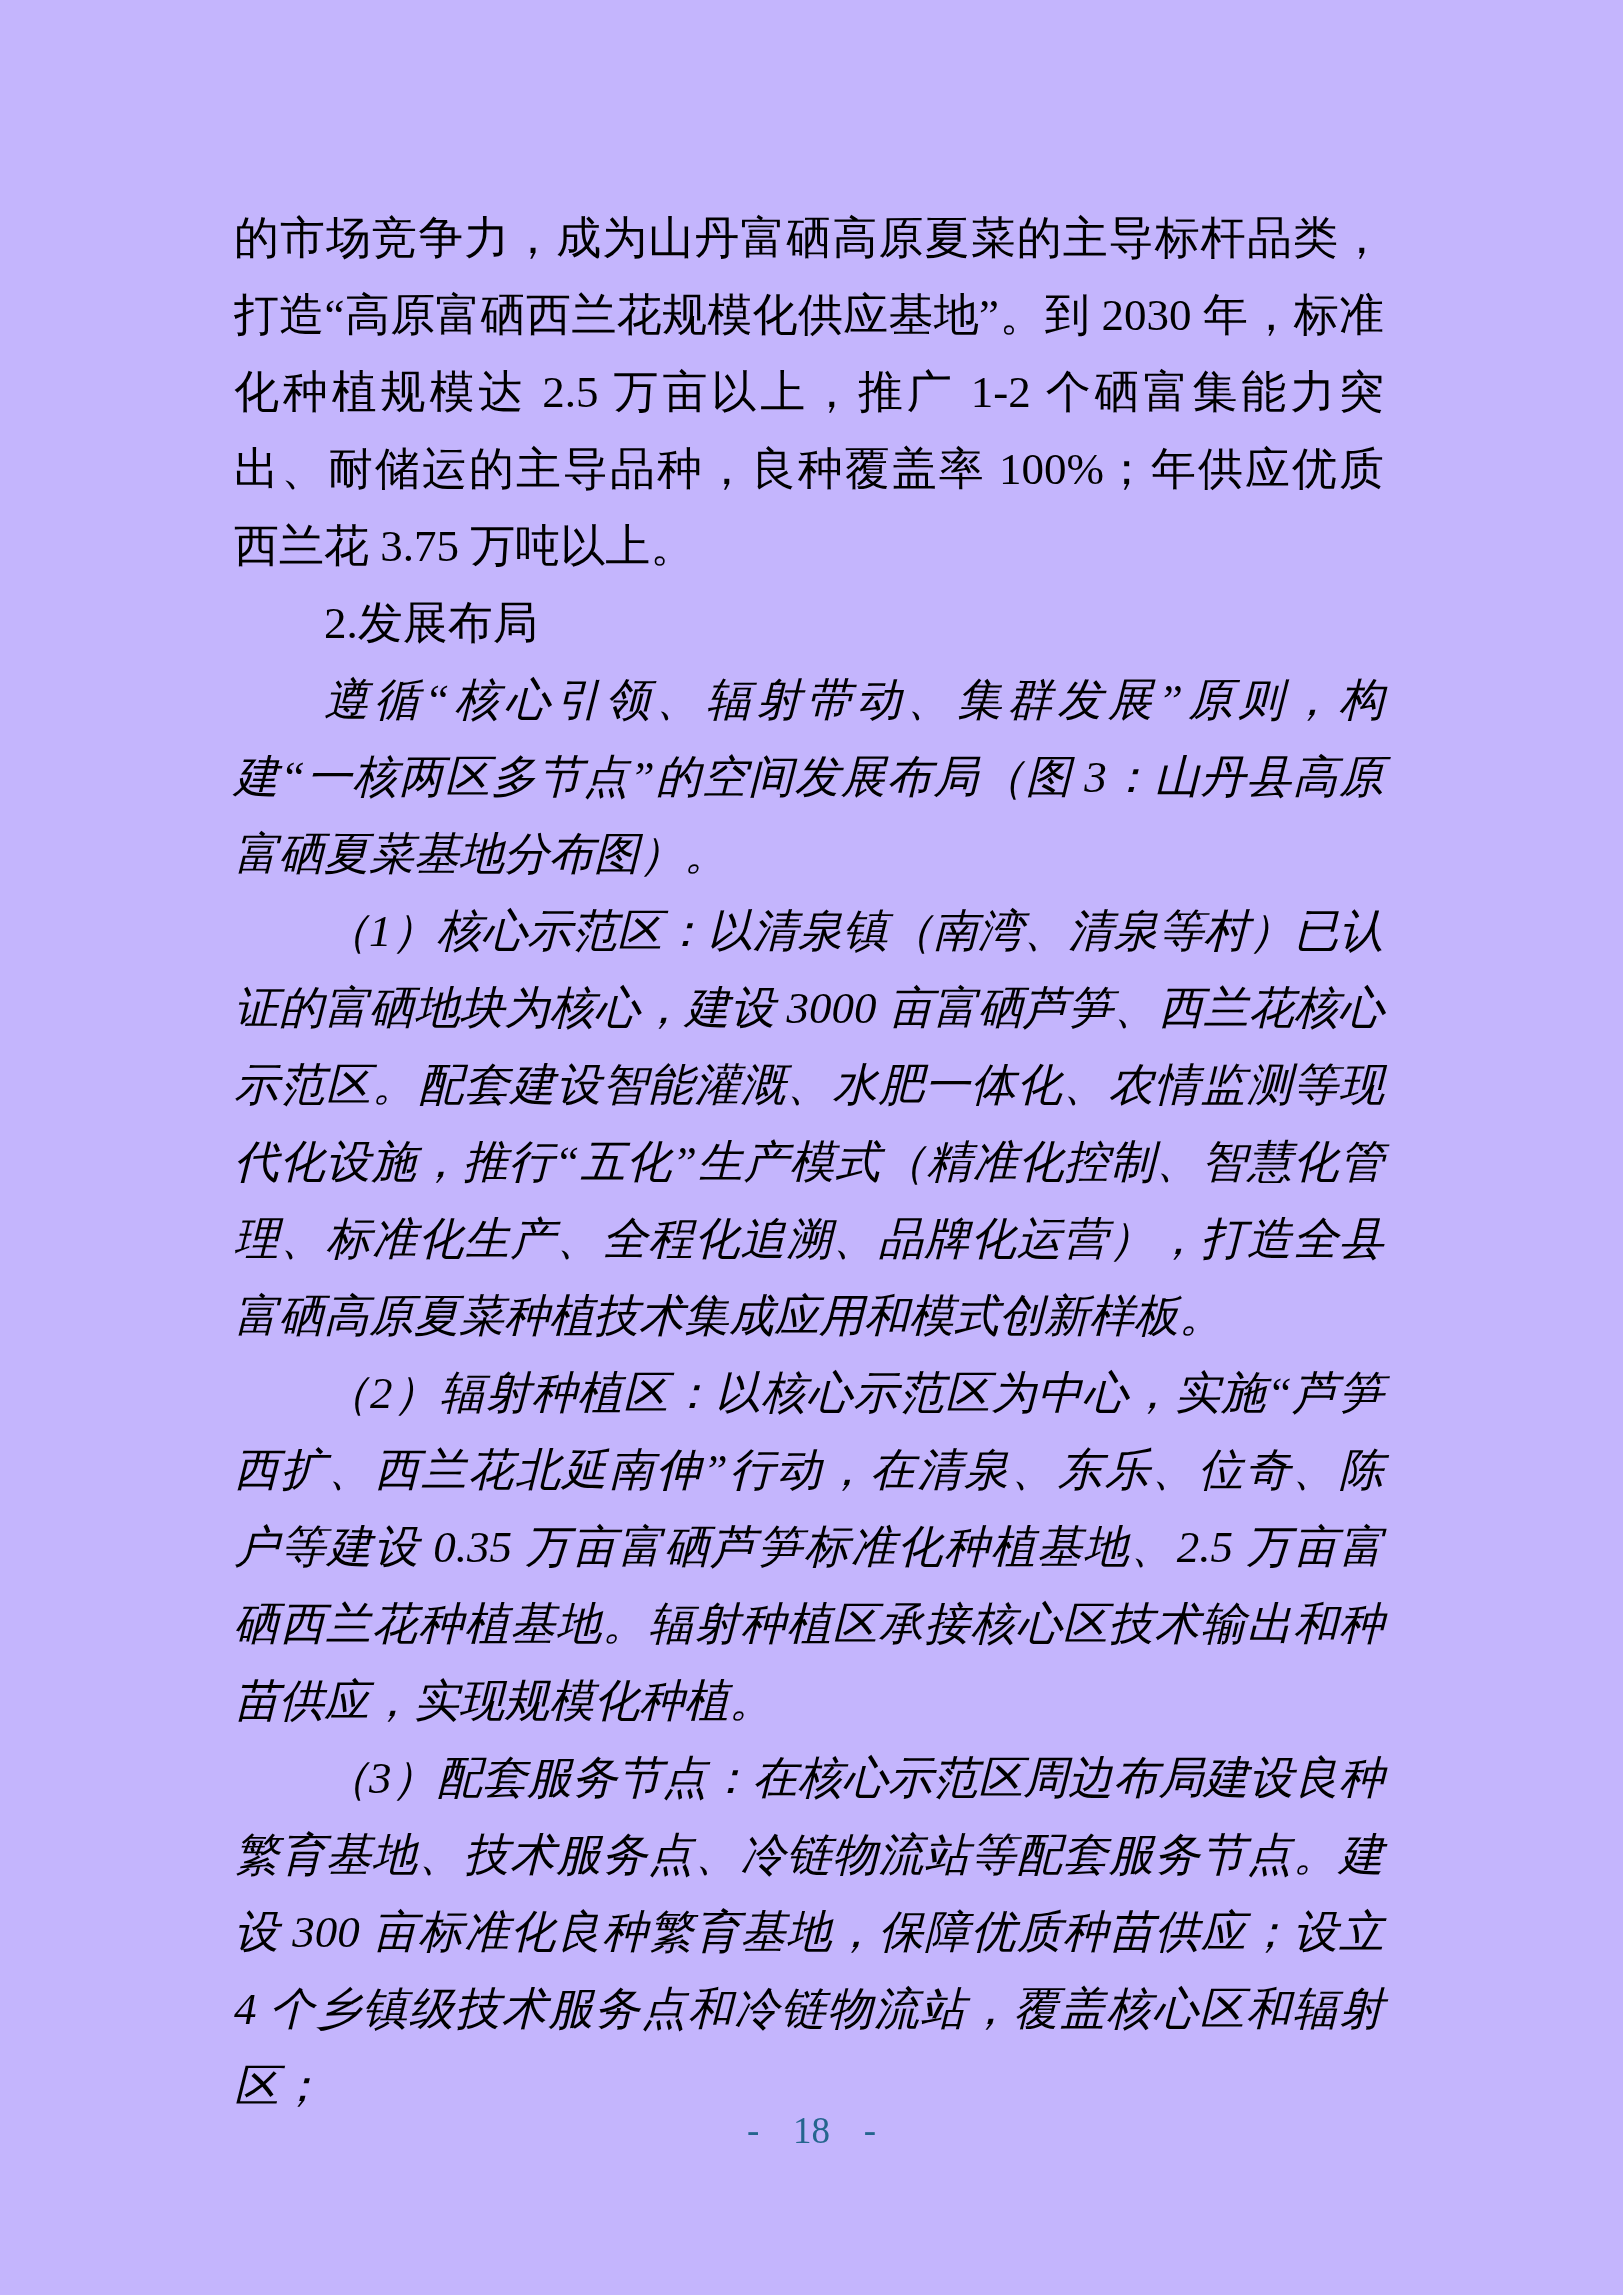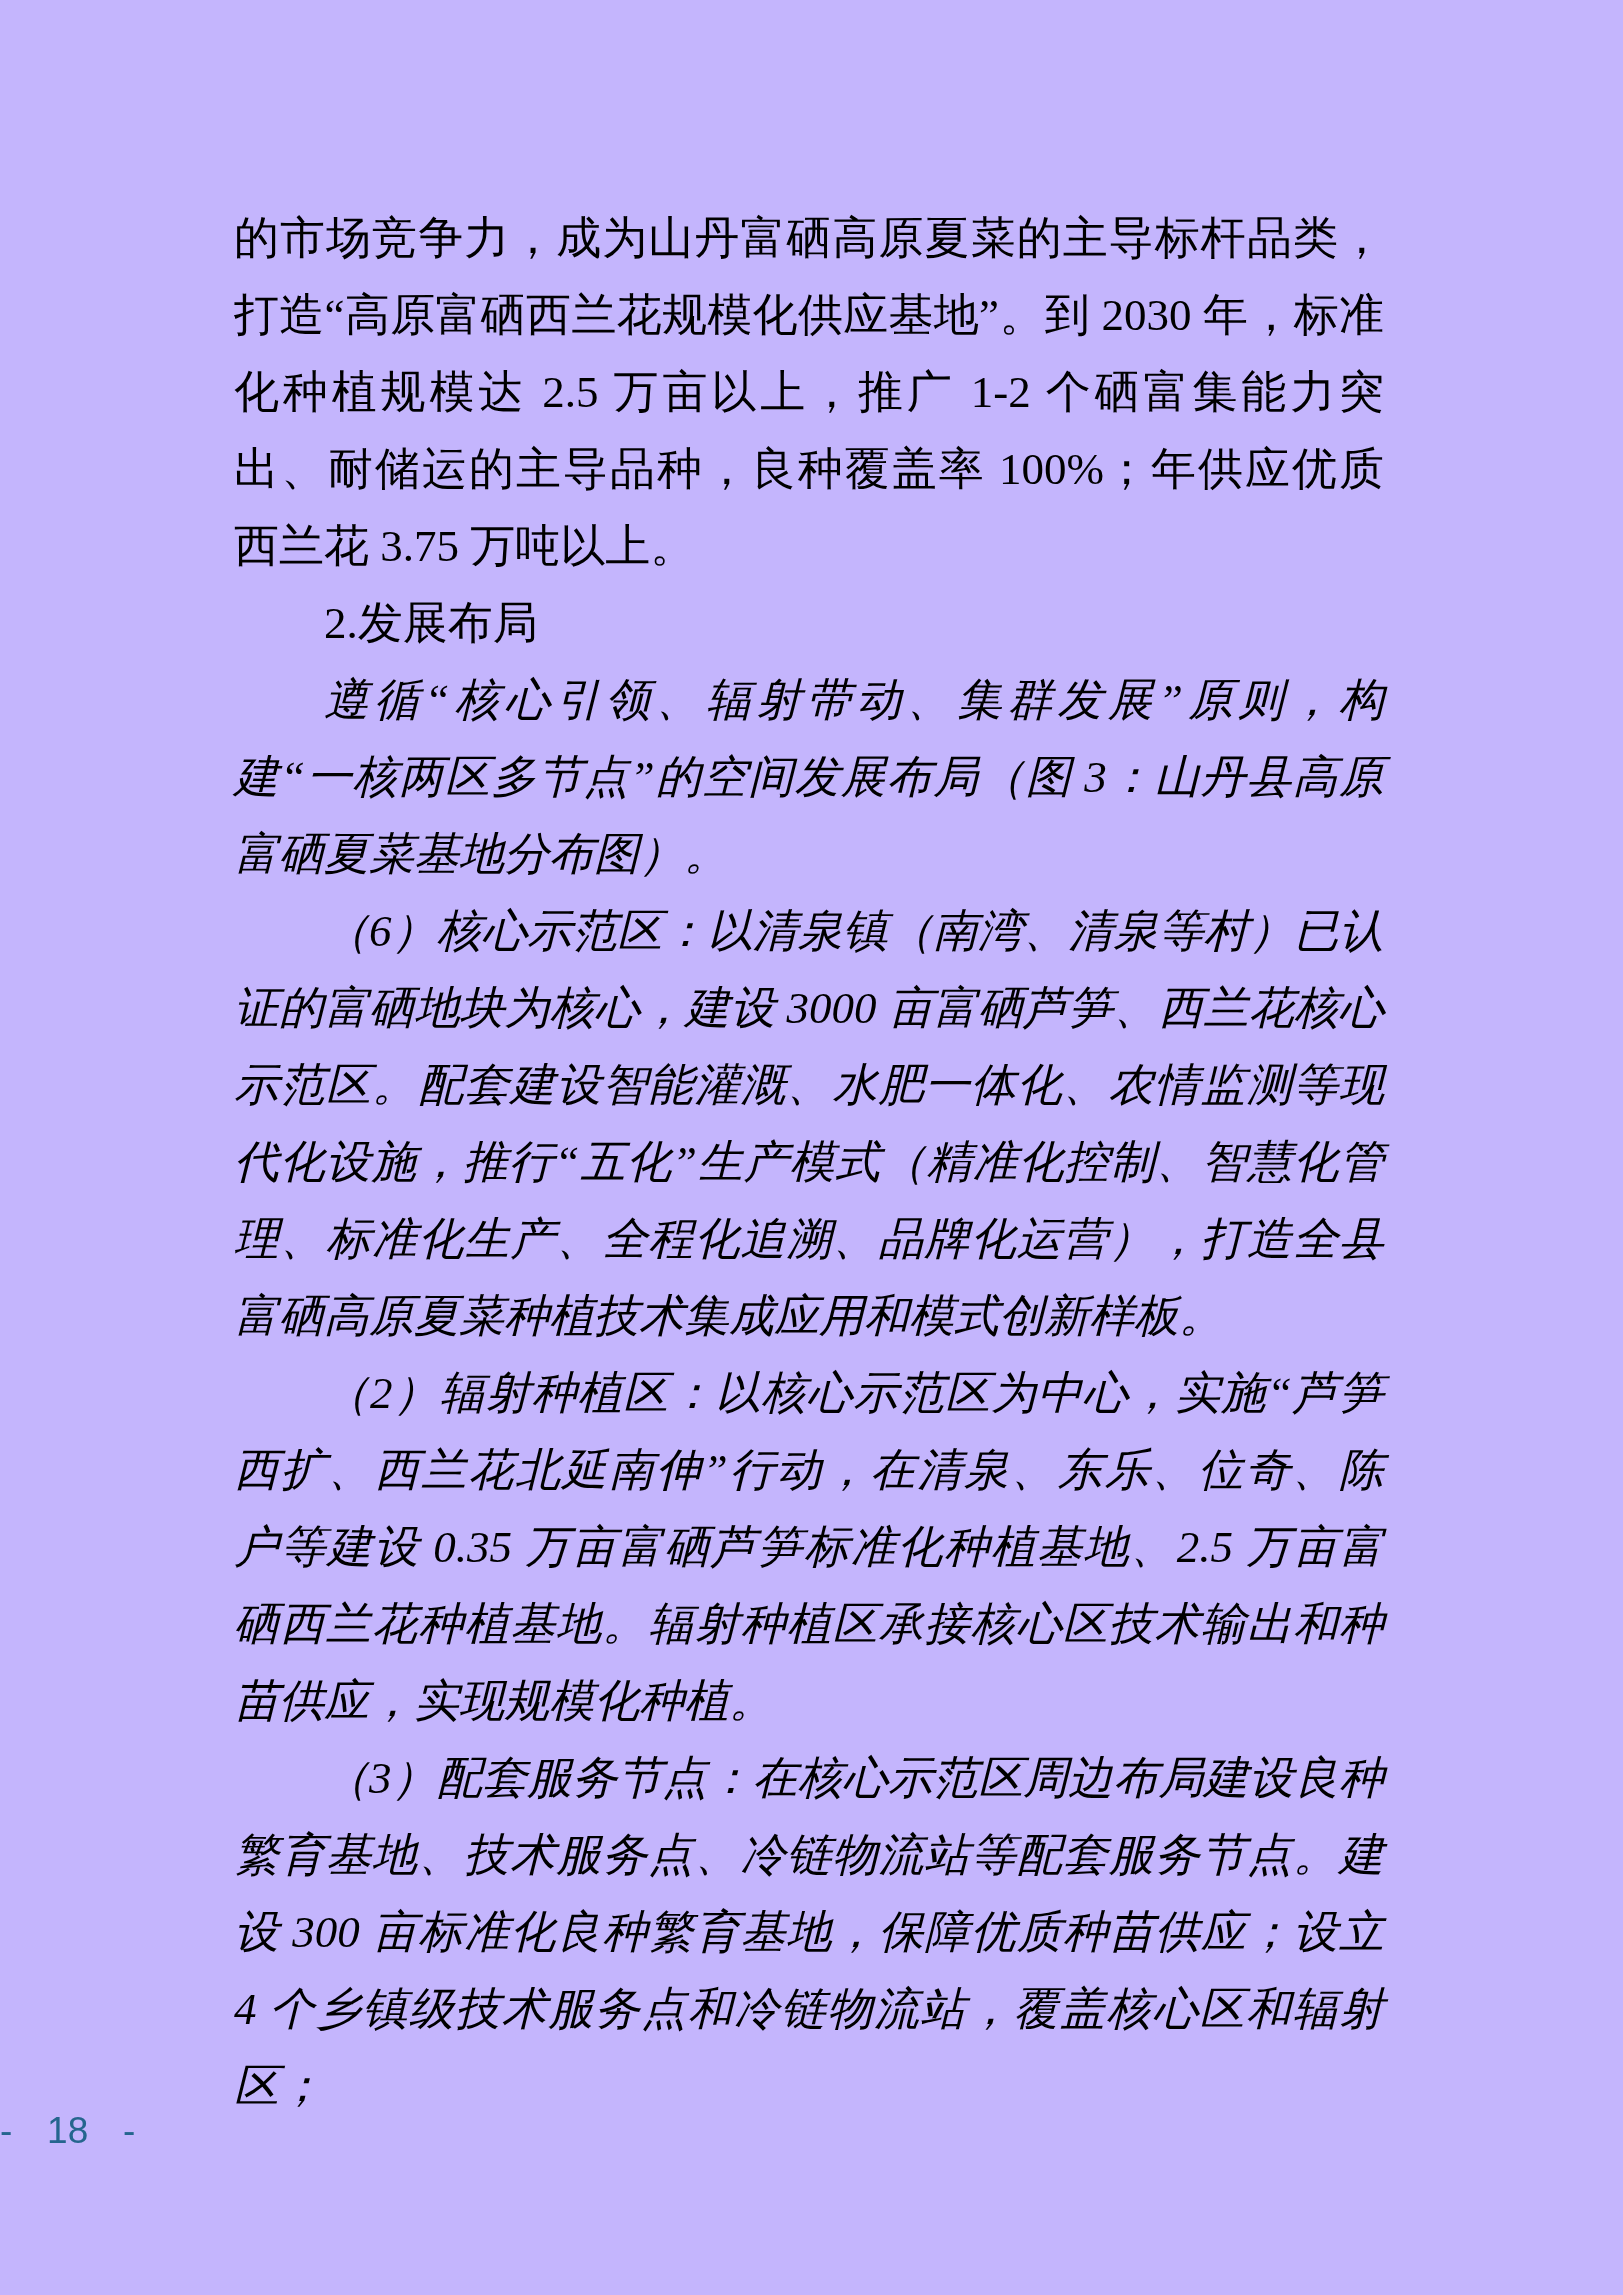--- a/index.html
+++ b/index.html
@@ -43,40 +43,40 @@
   }
   .text-block p.heading {
     text-indent: 2em;
     font-weight: 400;
   }
   .footer {
     position: absolute;
     left: 0;
     top: 2110px;
     width: 1623px;
-    text-align: left;
+    text-align: center;
     font-size: 37px;
     line-height: 41px;
     word-spacing: 24.5px;
-    font-family: Liberation Sans, sans-serif;
+    font-family: Liberation Serif, serif;
   }
 </style>
 </head>
 <body>
 
 <div class="page">
 
   <div class="text-block">
     <p>的市场竞争力，成为山丹富硒高原夏菜的主导标杆品类，打造“高原富硒西兰花规模化供应基地”。到 2030 年，标准化种植规模达 2.5 万亩以上，推广 1-2 个硒富集能力突出、耐储运的主导品种，良种覆盖率 100%；年供应优质西兰花 3.75 万吨以上。</p>
 
     <p class="heading">2.发展布局</p>
 
     <p class="indent">遵循“核心引领、辐射带动、集群发展”原则，构建“一核两区多节点”的空间发展布局（图 3：山丹县高原富硒夏菜基地分布图）。</p>
 
-    <p class="indent">（6）核心示范区：以清泉镇（南湾、清泉等村）已认证的富硒地块为核心，建设 3000 亩富硒芦笋、西兰花核心示范区。配套建设智能灌溉、水肥一体化、农情监测等现代化设施，推行“五化”生产模式（精准化控制、智慧化管理、标准化生产、全程化追溯、品牌化运营），打造全县富硒高原夏菜种植技术集成应用和模式创新样板。</p>
+    <p class="indent">（1）核心示范区：以清泉镇（南湾、清泉等村）已认证的富硒地块为核心，建设 3000 亩富硒芦笋、西兰花核心示范区。配套建设智能灌溉、水肥一体化、农情监测等现代化设施，推行“五化”生产模式（精准化控制、智慧化管理、标准化生产、全程化追溯、品牌化运营），打造全县富硒高原夏菜种植技术集成应用和模式创新样板。</p>
 
     <p class="indent">（2）辐射种植区：以核心示范区为中心，实施“芦笋西扩、西兰花北延南伸”行动，在清泉、东乐、位奇、陈户等建设 0.35 万亩富硒芦笋标准化种植基地、2.5 万亩富硒西兰花种植基地。辐射种植区承接核心区技术输出和种苗供应，实现规模化种植。</p>
 
     <p class="indent">（3）配套服务节点：在核心示范区周边布局建设良种繁育基地、技术服务点、冷链物流站等配套服务节点。建设 300 亩标准化良种繁育基地，保障优质种苗供应；设立 4 个乡镇级技术服务点和冷链物流站，覆盖核心区和辐射区；</p>
   </div>
 
   <div class="footer">
     <span style="color: rgb(37, 101, 142);">- 18 -</span>
   </div>
 

